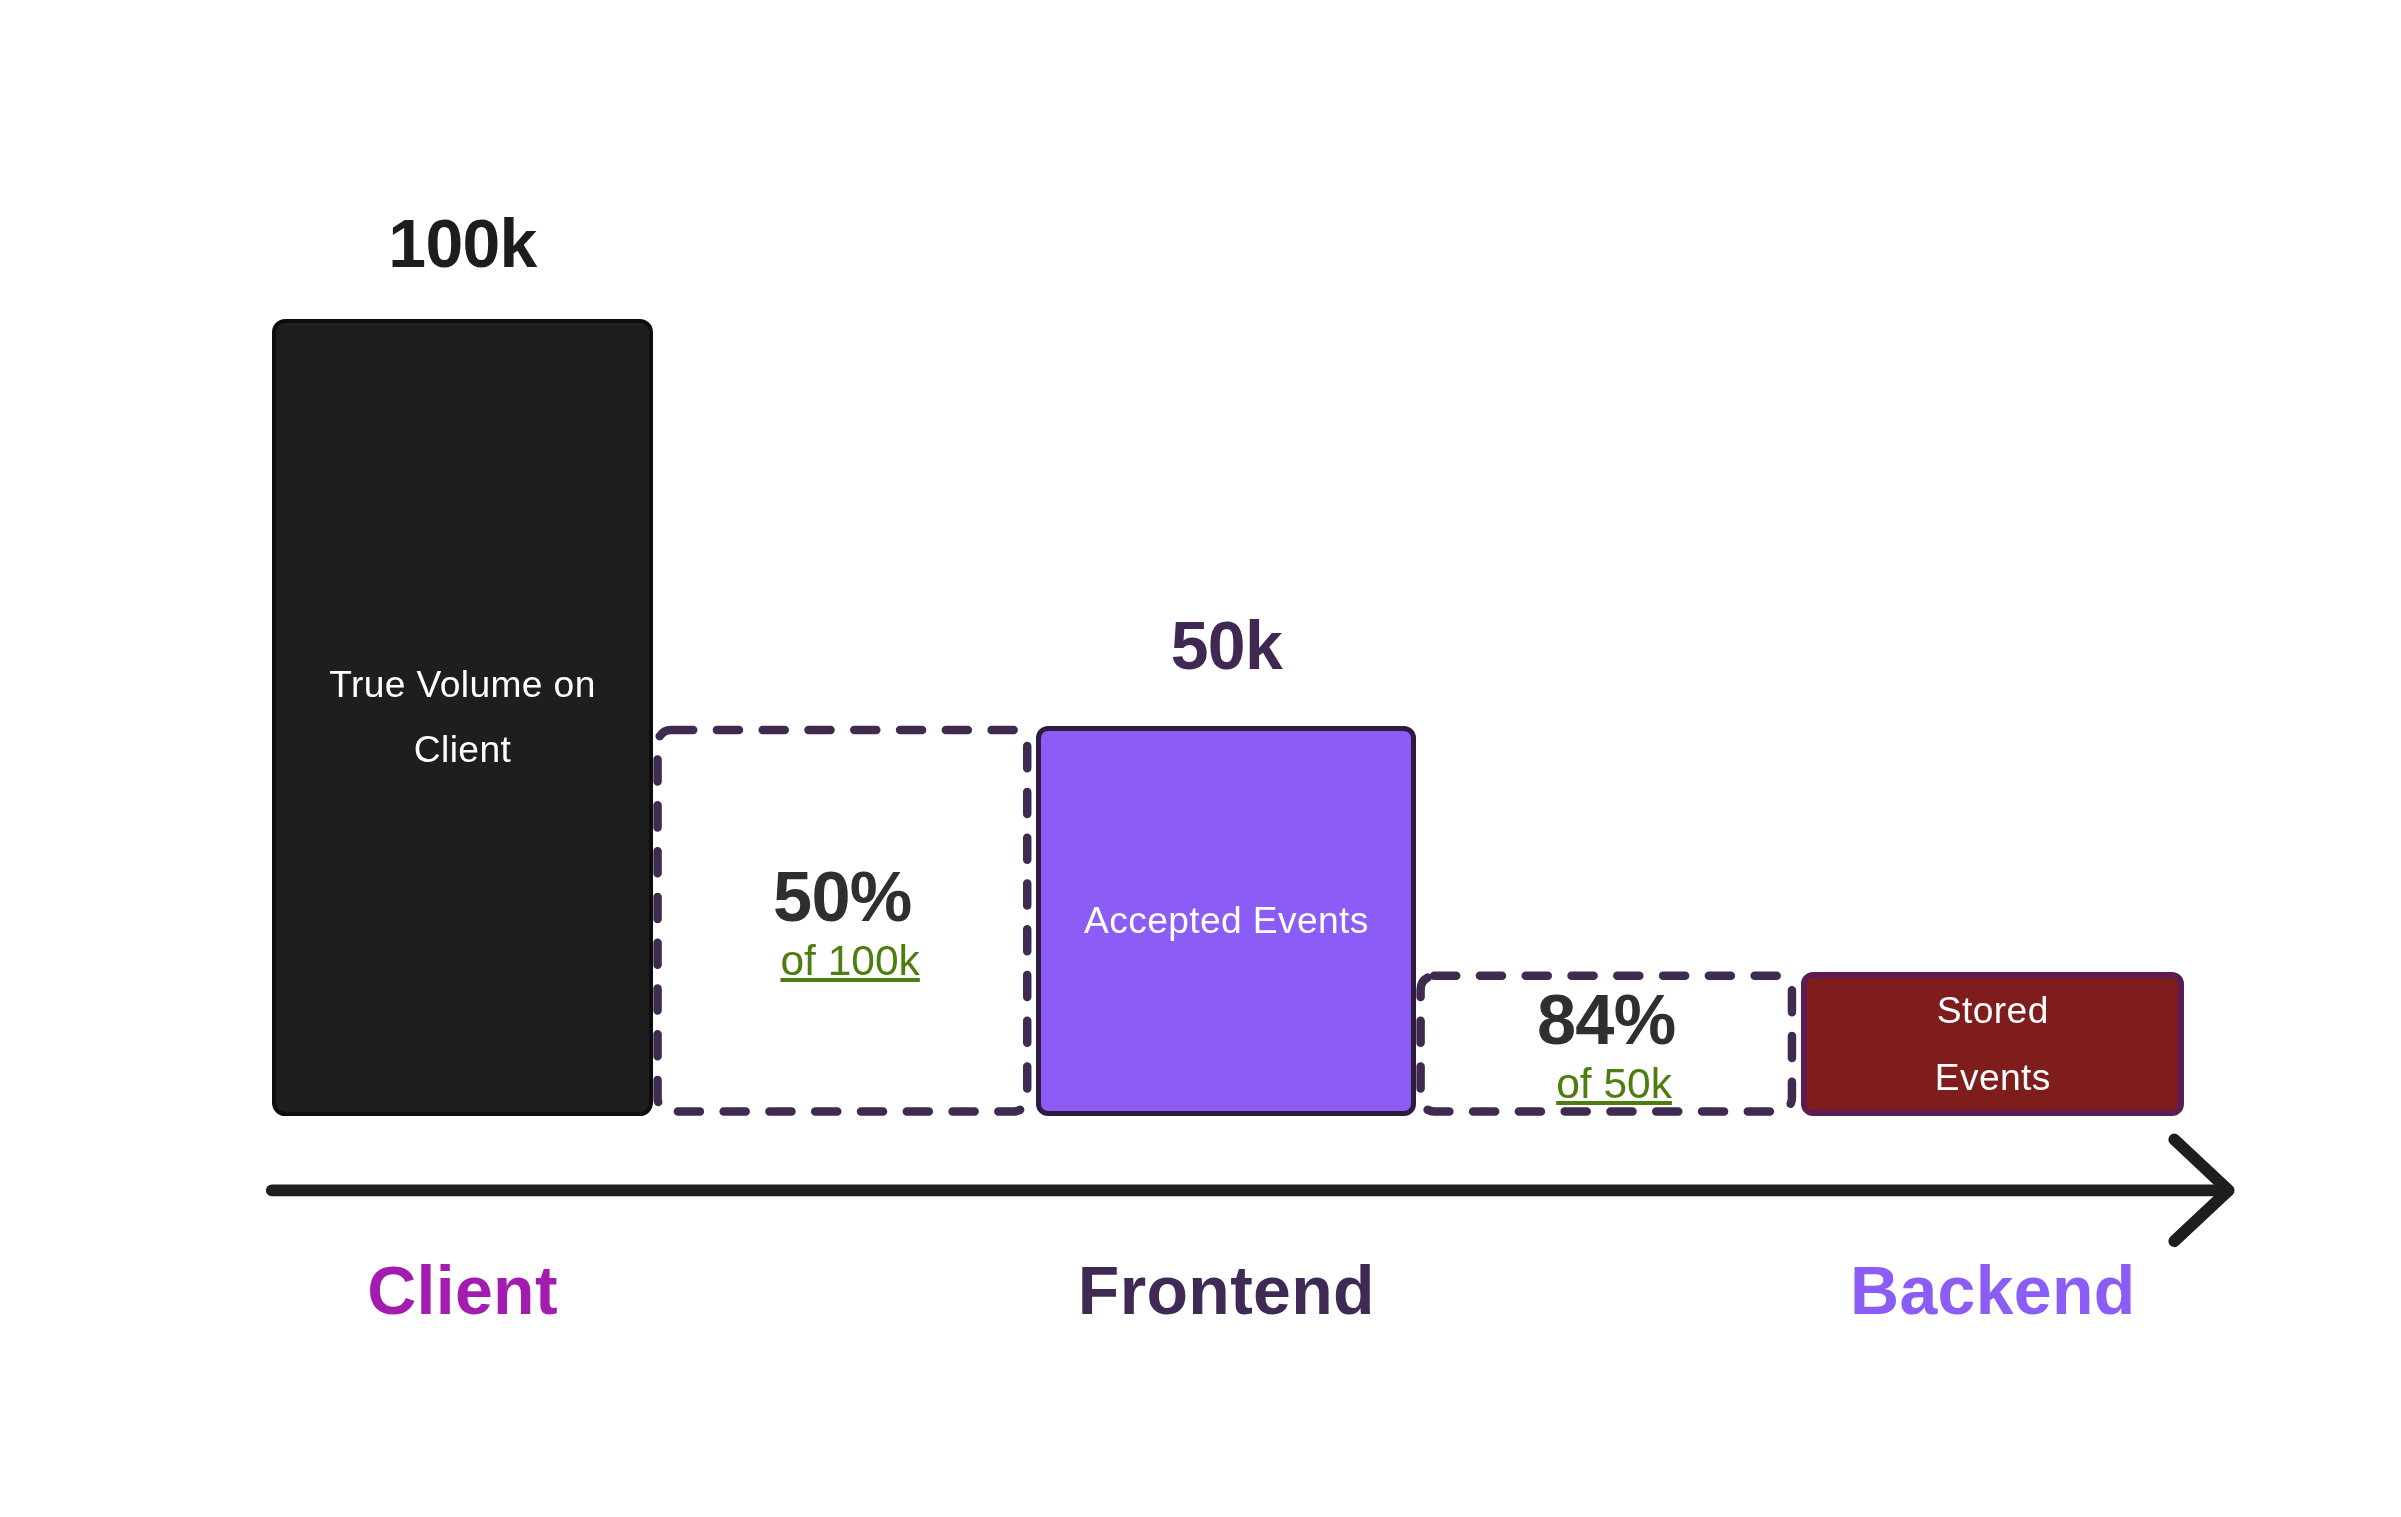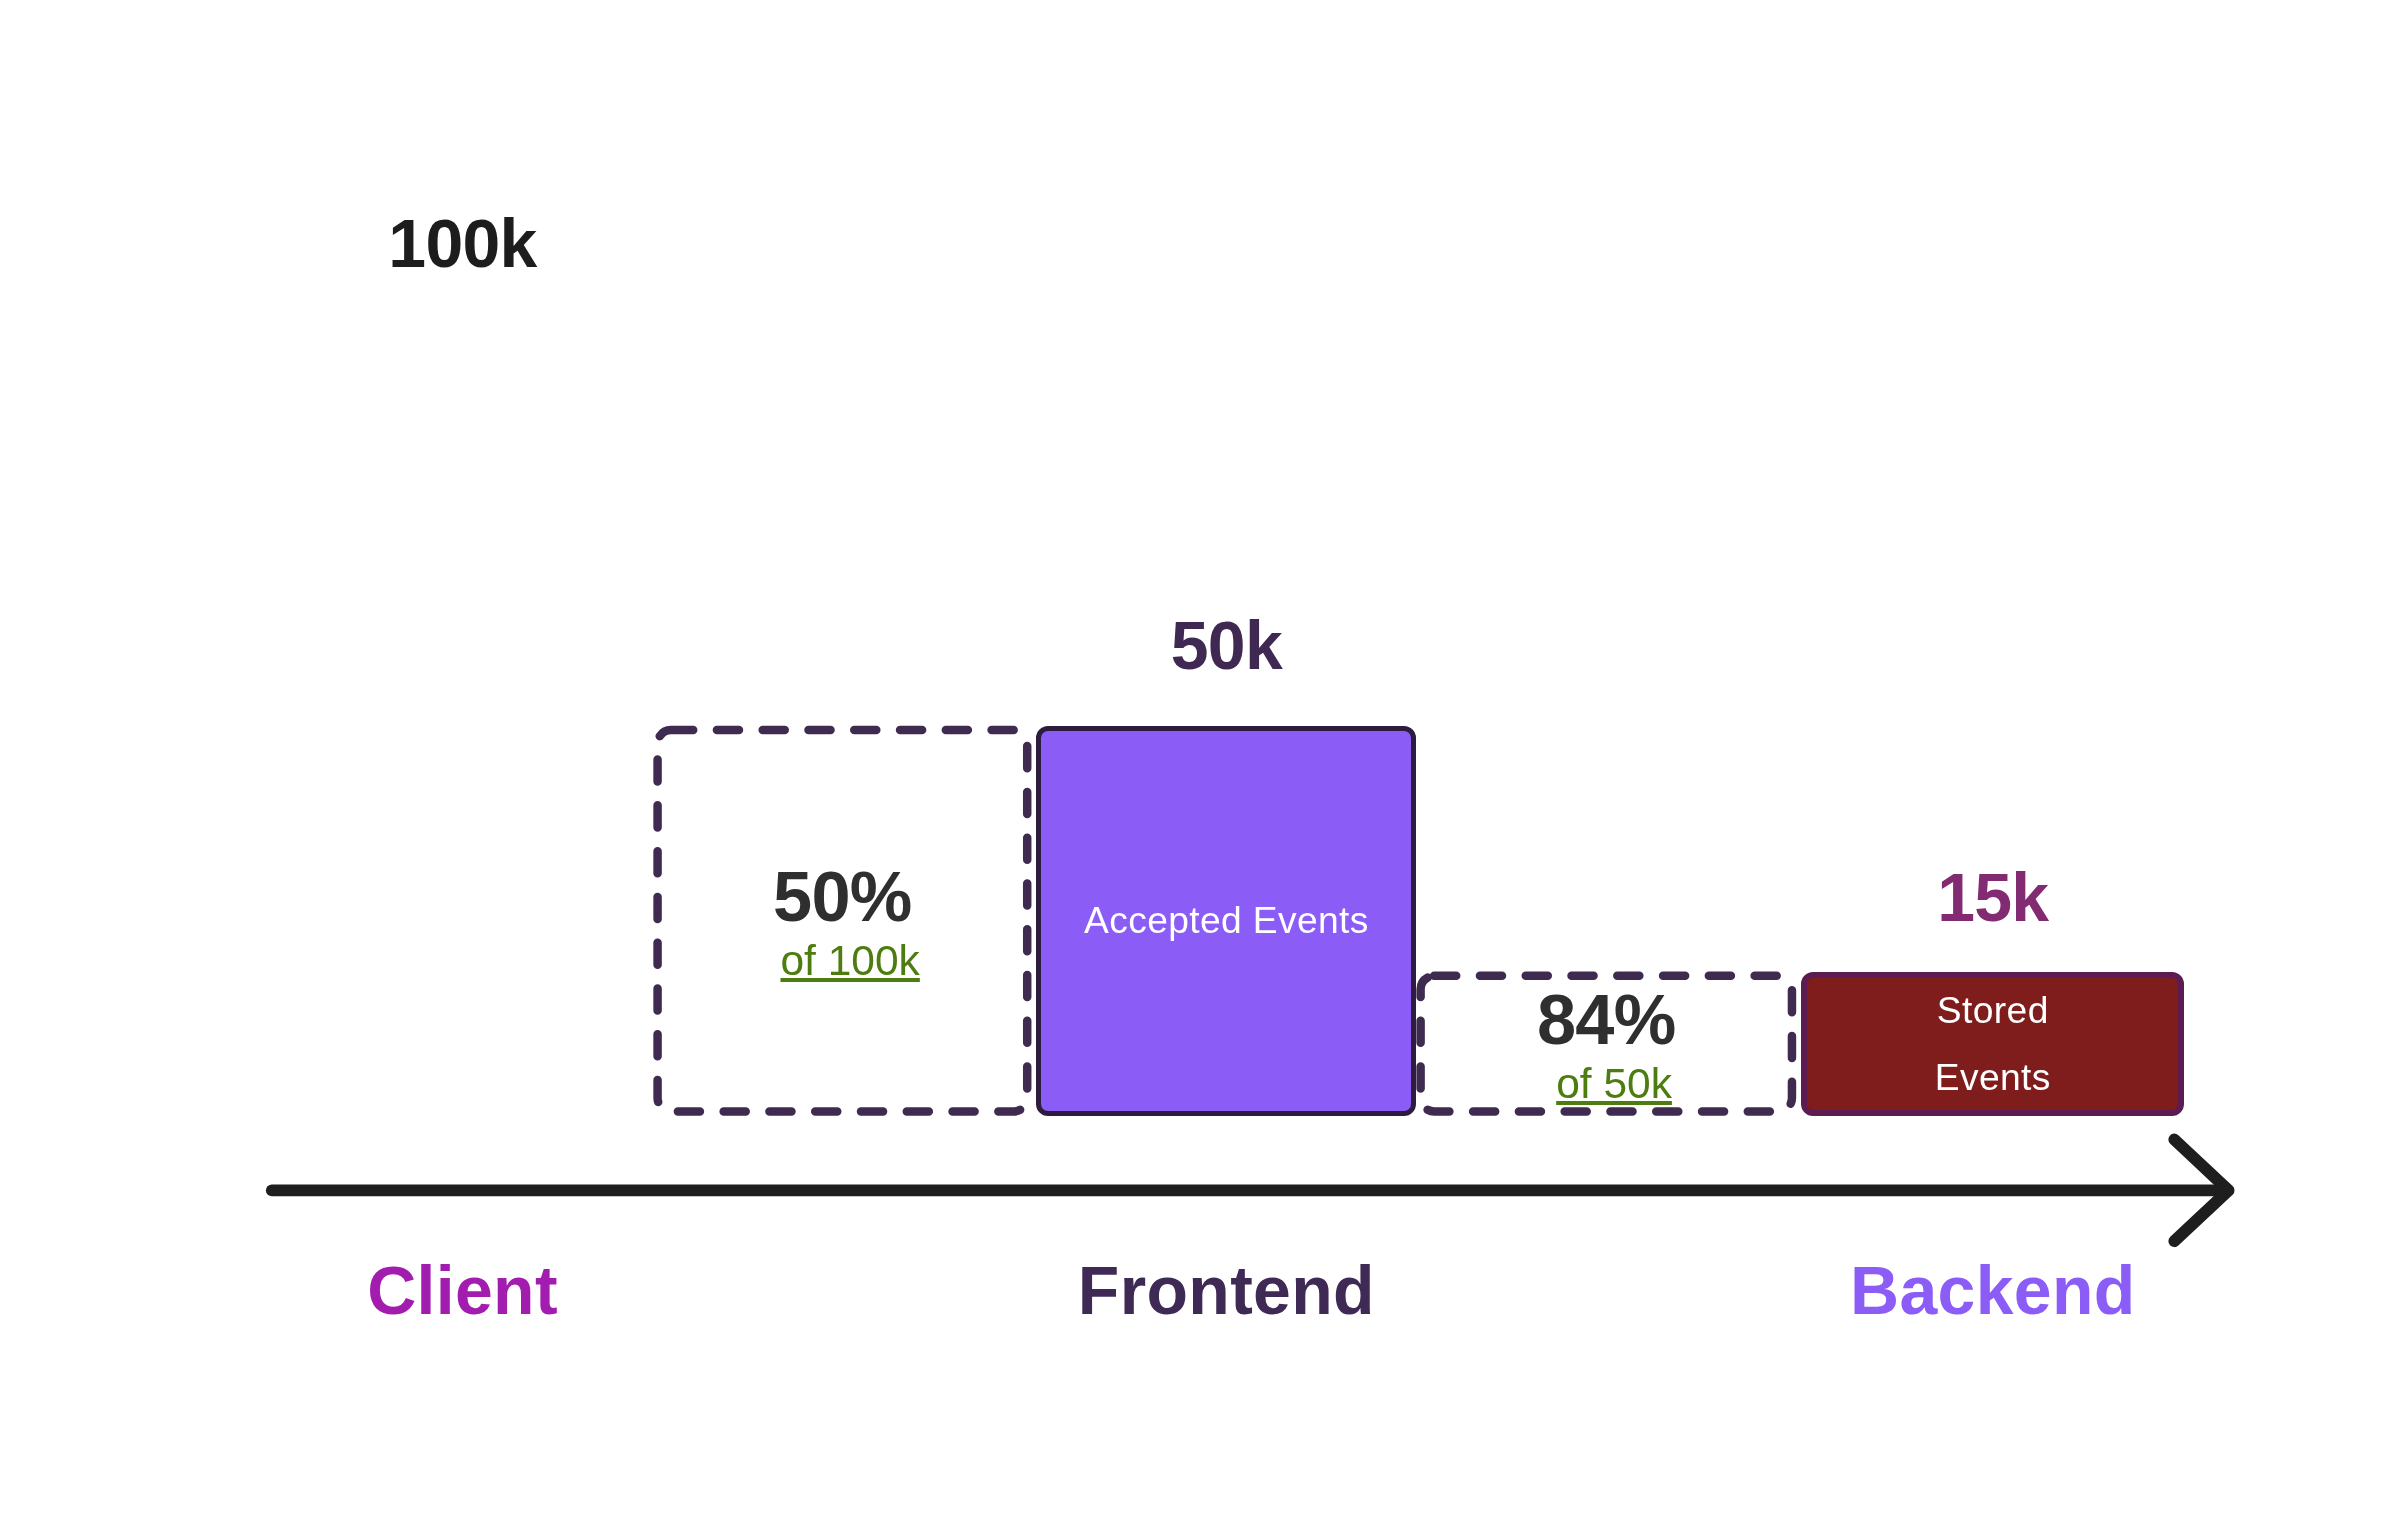--- a/index.html
+++ b/index.html
@@ -129,22 +129,24 @@
 
   <svg class="overlay" viewBox="0 0 1416 895" preserveAspectRatio="none">
     <rect x="359.5" y="430.5" width="218" height="225" rx="8" fill="none" stroke="#3f2a50" stroke-width="5" stroke-dasharray="13 14" stroke-linecap="round"></rect>
     <rect x="809.5" y="575.5" width="219" height="80" rx="8" fill="none" stroke="#3f2a50" stroke-width="5" stroke-dasharray="13 14" stroke-linecap="round"></rect>
     <line x1="132" y1="702" x2="1280" y2="702" stroke="#1e1e1e" stroke-width="7" stroke-linecap="round"></line>
     <polyline points="1254,672 1286,702 1254,732" fill="none" stroke="#1e1e1e" stroke-width="7" stroke-linecap="round" stroke-linejoin="round"></polyline>
   </svg>
 
   <div class="value-label value-client">100k</div>
   <div class="value-label value-frontend">50k</div>
-  <div class="value-label value-backend">15k</div>
 
+  <div class="bar bar-client">
+    <span class="bar-text">True Volume on Client</span>
+  </div>
   <div class="bar bar-frontend">
     <span class="bar-text">Accepted Events</span>
   </div>
   <div class="bar bar-backend">
     <span class="bar-text">Stored Events</span>
   </div>
 
   <div class="drop-box drop-box-1">
     <span class="drop-pct">50%</span>
     <span class="drop-base">of 100k</span>

